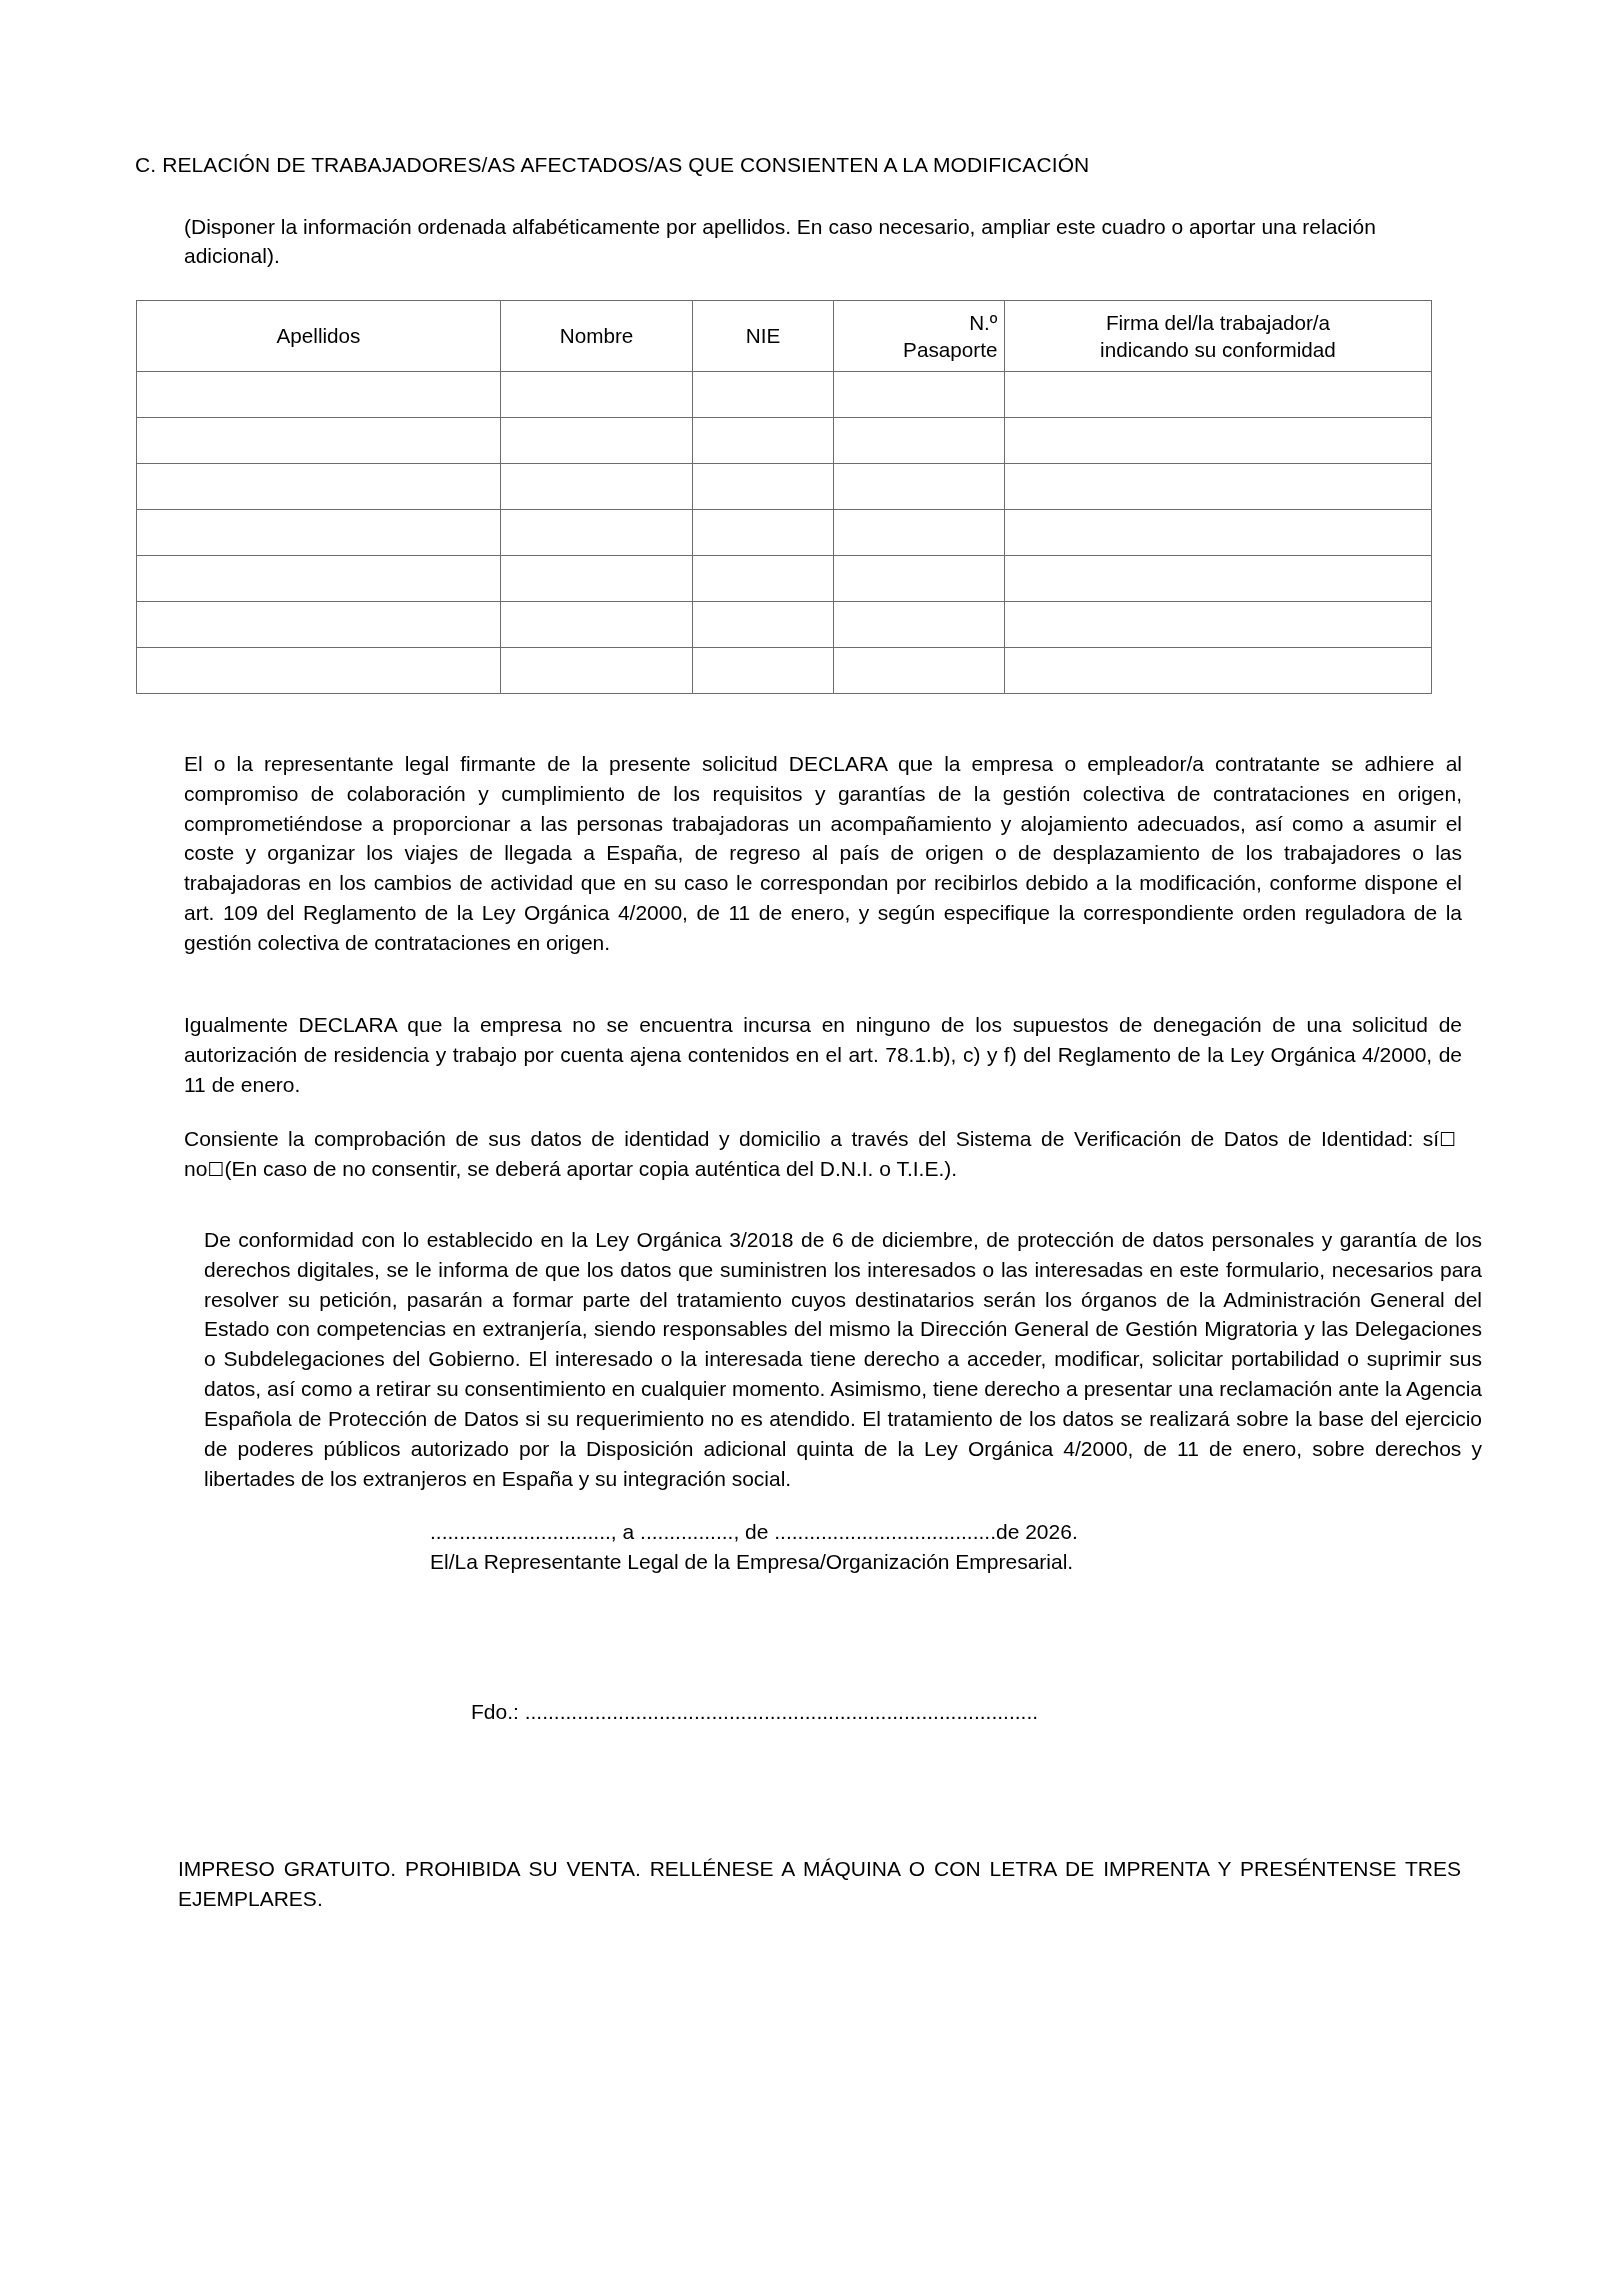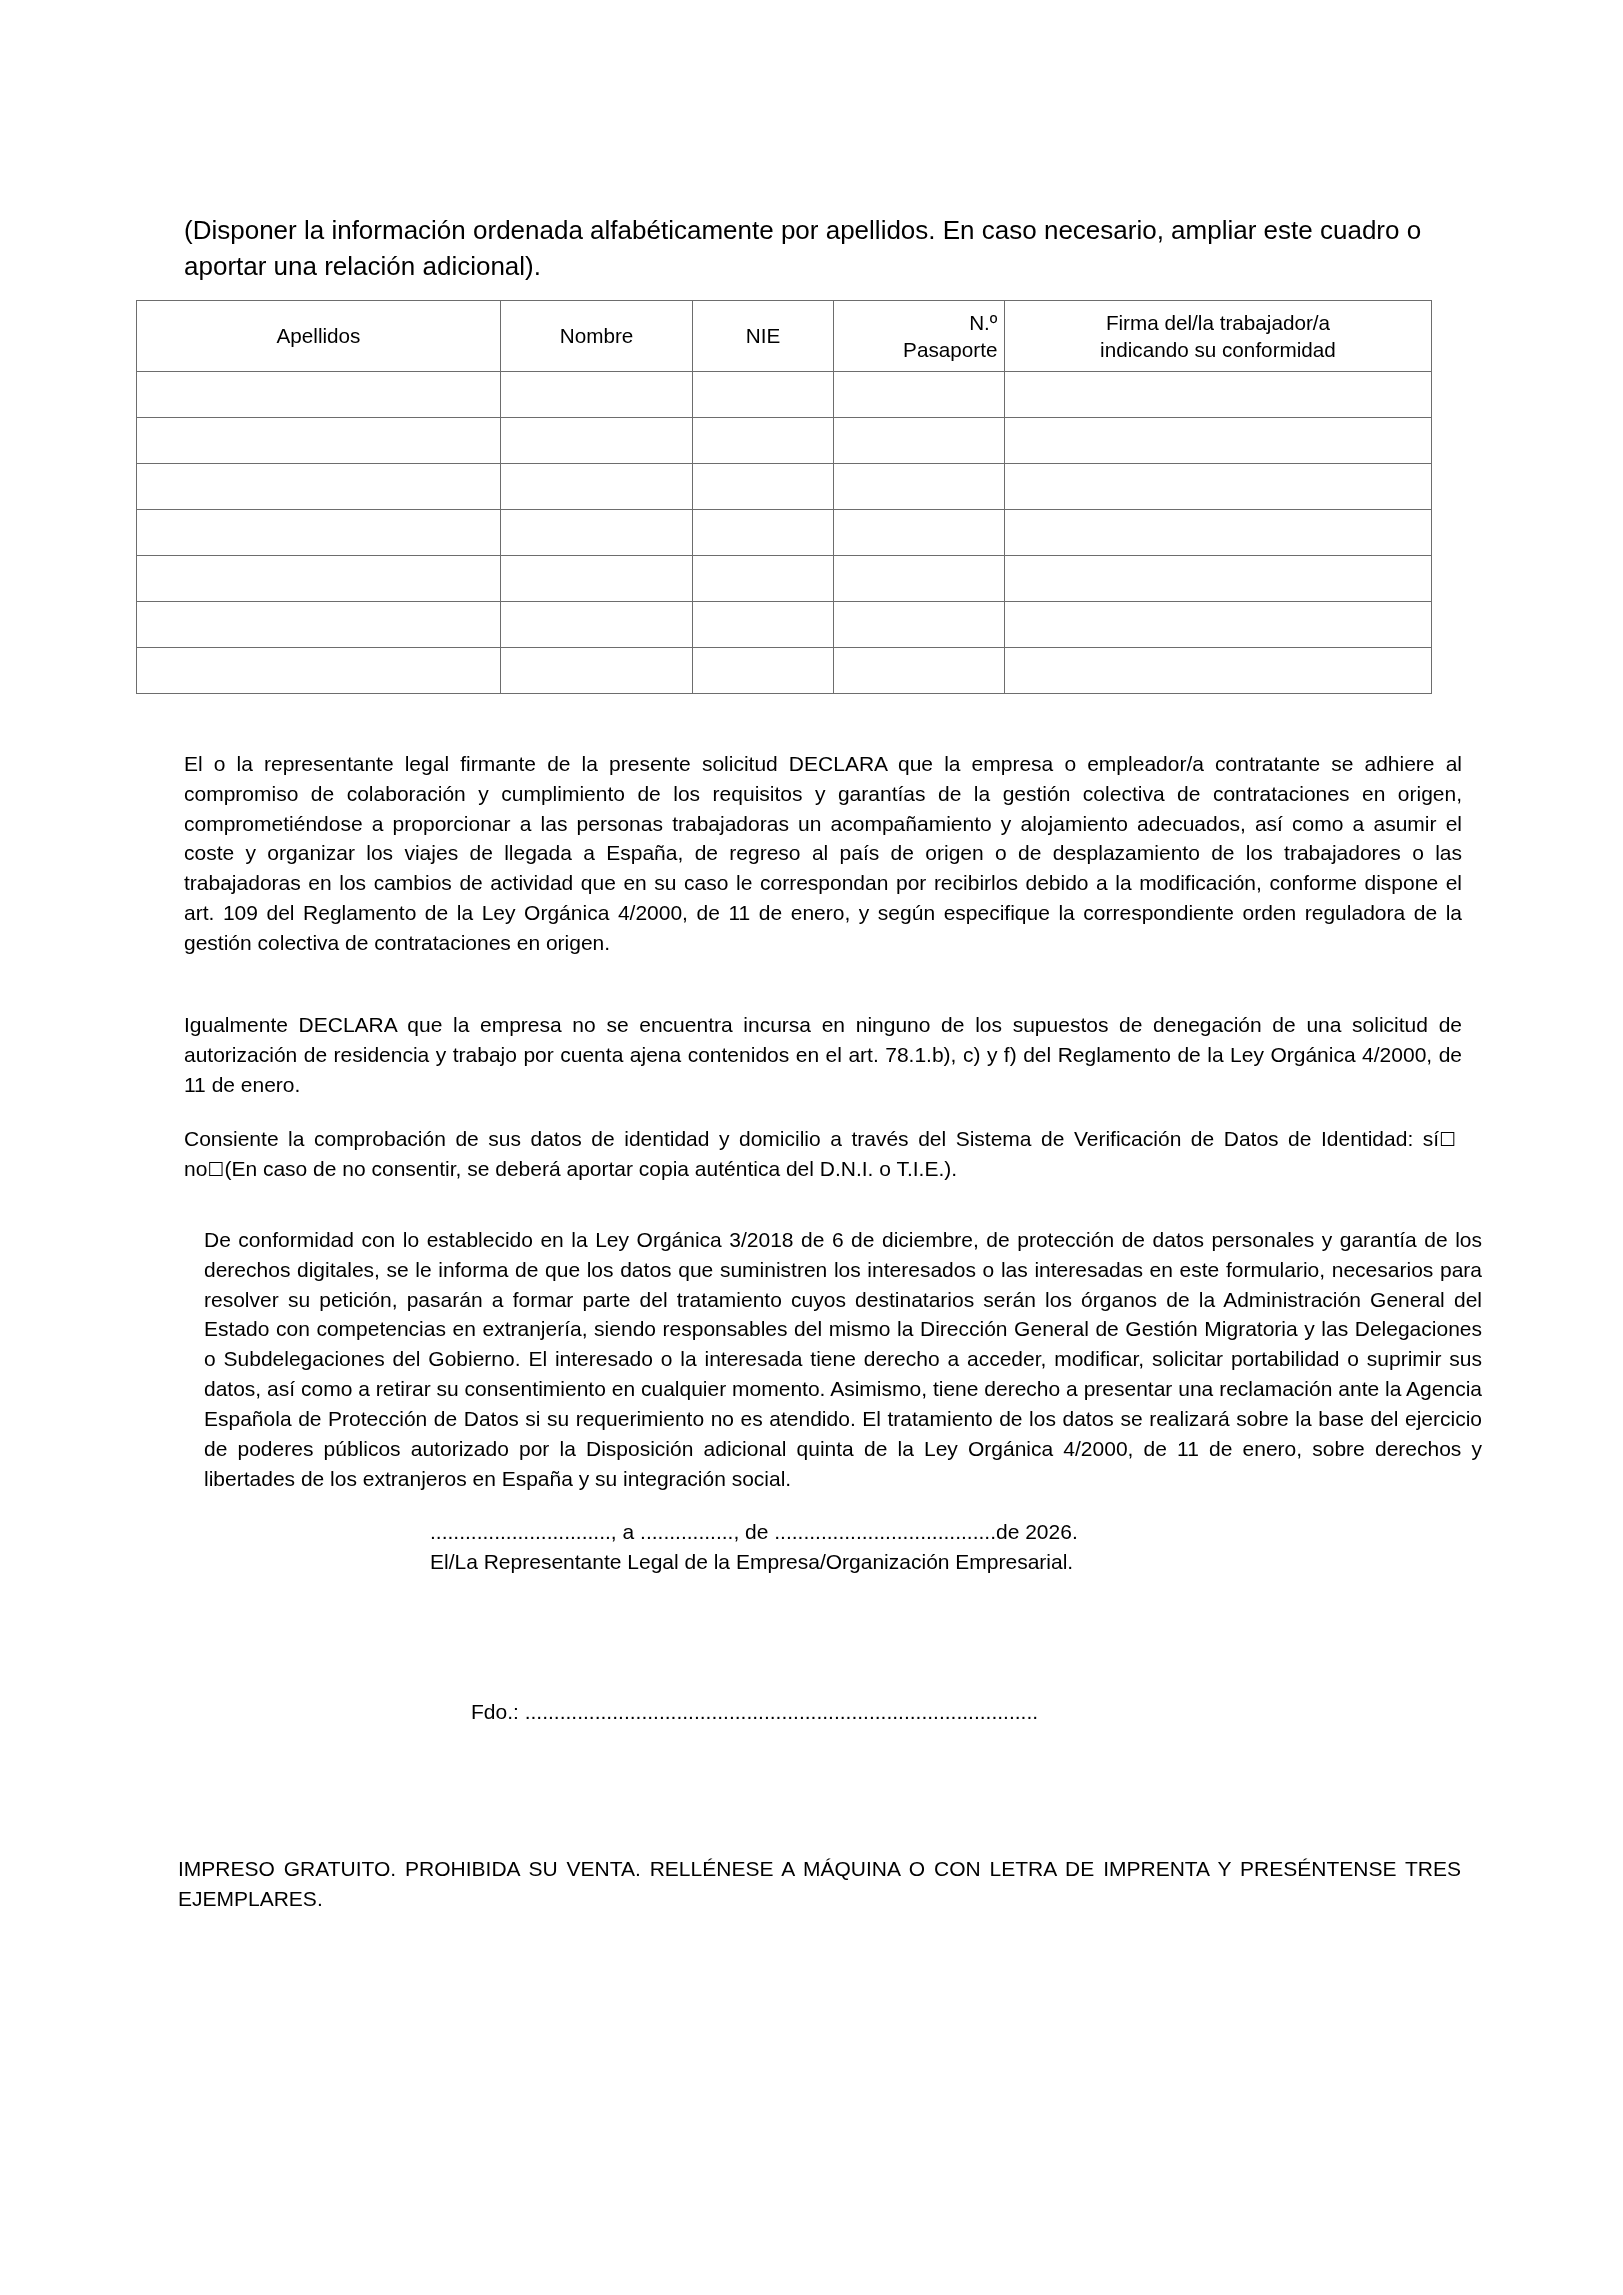--- a/index.html
+++ b/index.html
@@ -35,21 +35,21 @@
     letter-spacing: 0.1px;
     white-space: nowrap;
   }
 
   
   .intro-note {
     position: absolute;
     left: 184px;
     top: 213px;
     width: 1273px;
-    font-size: 26px;
+    font-size: 21px;
     line-height: 1.38;
   }
 
   
   .worker-table {
     position: absolute;
     left: 136px;
     top: 300px;
     width: 1294px;
     border-collapse: collapse;
@@ -136,20 +136,21 @@
     text-align: justify;
     text-justify: inter-word;
   }
   .footer-note .last-line { text-align: left; }
 </style>
 </head>
 <body>
 
 <div class="page">
 
+  <div class="section-heading">C. RELACIÓN DE TRABAJADORES/AS AFECTADOS/AS QUE CONSIENTEN A LA MODIFICACIÓN</div>
 
   <div class="intro-note">(Disponer la información ordenada alfabéticamente por apellidos. En caso necesario, ampliar este cuadro o aportar una relación adicional).</div>
 
   <table class="worker-table">
     <colgroup>
       <col class="c-apellidos">
       <col class="c-nombre">
       <col class="c-nie">
       <col class="c-pasaporte">
       <col class="c-firma">

